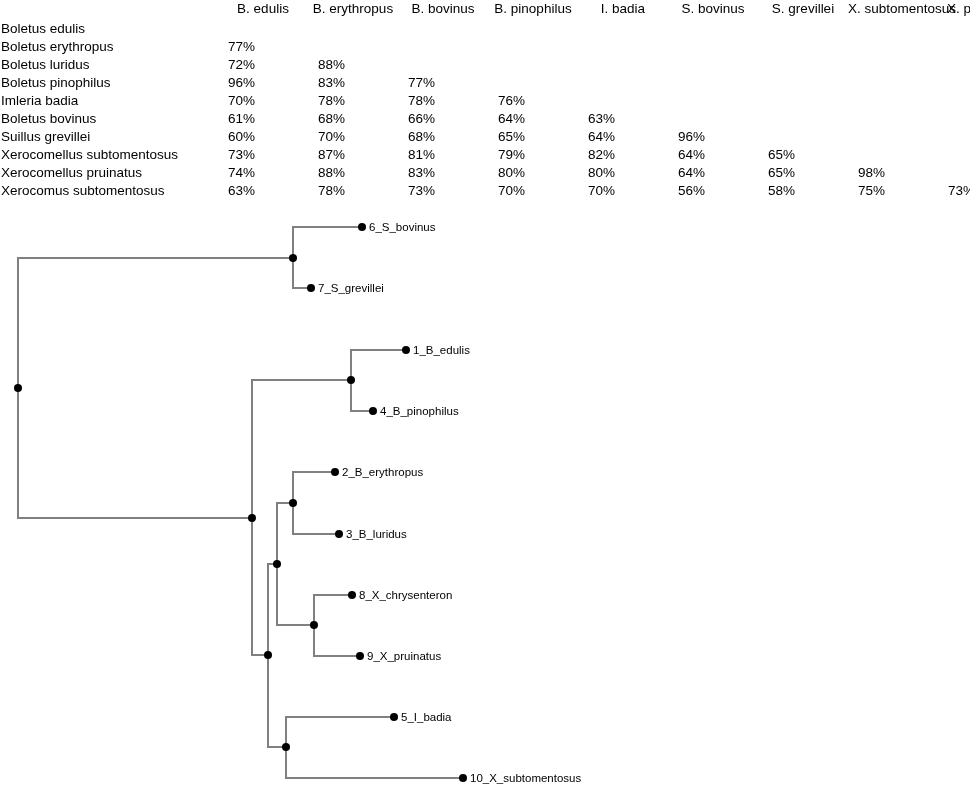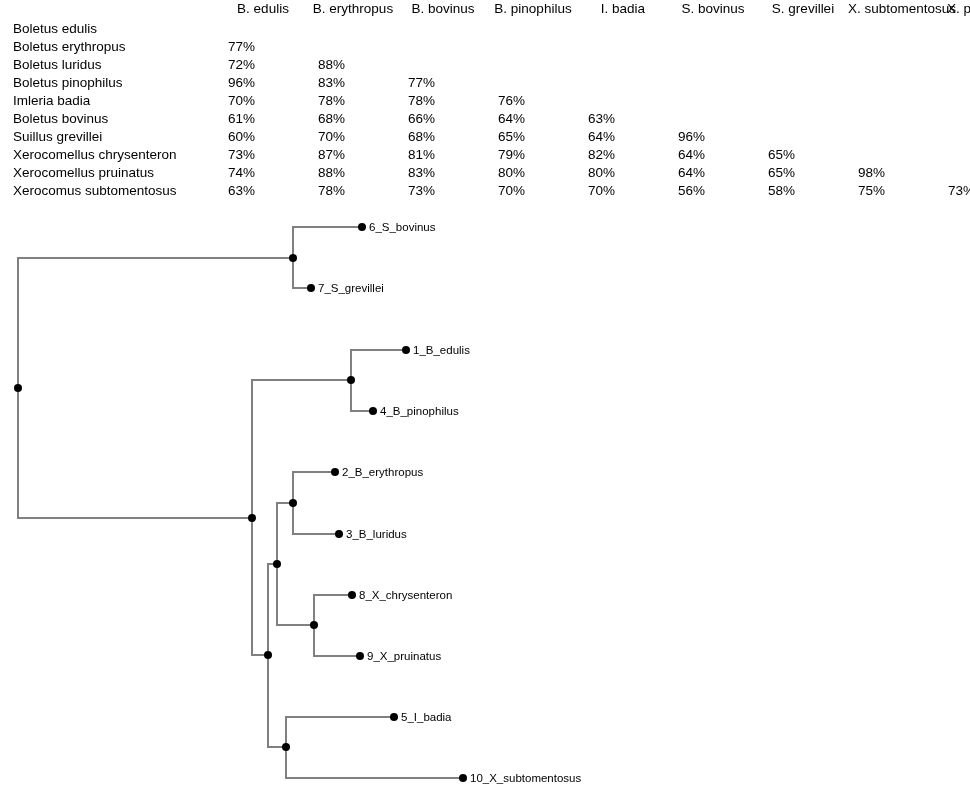--- a/index.html
+++ b/index.html
@@ -39,21 +39,21 @@
     white-space: nowrap;
     vertical-align: bottom;
   }
   table.matrix thead th {
     text-align: center;
     padding-bottom: 2px;
   }
   table.matrix th.rowhead {
     text-align: left;
     width: 200px;
-    padding-left: 13px;
+    padding-left: 1px;
   }
   table.matrix td.val {
     text-align: left;
     padding-left: 10px;
   }
   col.c-row   { width: 218px; }
   col.c-data  { width: 90px; }
 
   
   #dendrogram-panel {
@@ -192,21 +192,21 @@
           <td class="val">70%</td>
           <td class="val">68%</td>
           <td class="val">65%</td>
           <td class="val">64%</td>
           <td class="val">96%</td>
           <td class="val"></td>
           <td class="val"></td>
           <td class="val"></td>
         </tr>
         <tr>
-          <th class="rowhead">Xerocomellus chrysenteron</th>
+          <th class="rowhead">Xerocomellus subtomentosus</th>
           <td class="val">73%</td>
           <td class="val">87%</td>
           <td class="val">81%</td>
           <td class="val">79%</td>
           <td class="val">82%</td>
           <td class="val">64%</td>
           <td class="val">65%</td>
           <td class="val"></td>
           <td class="val"></td>
         </tr>

